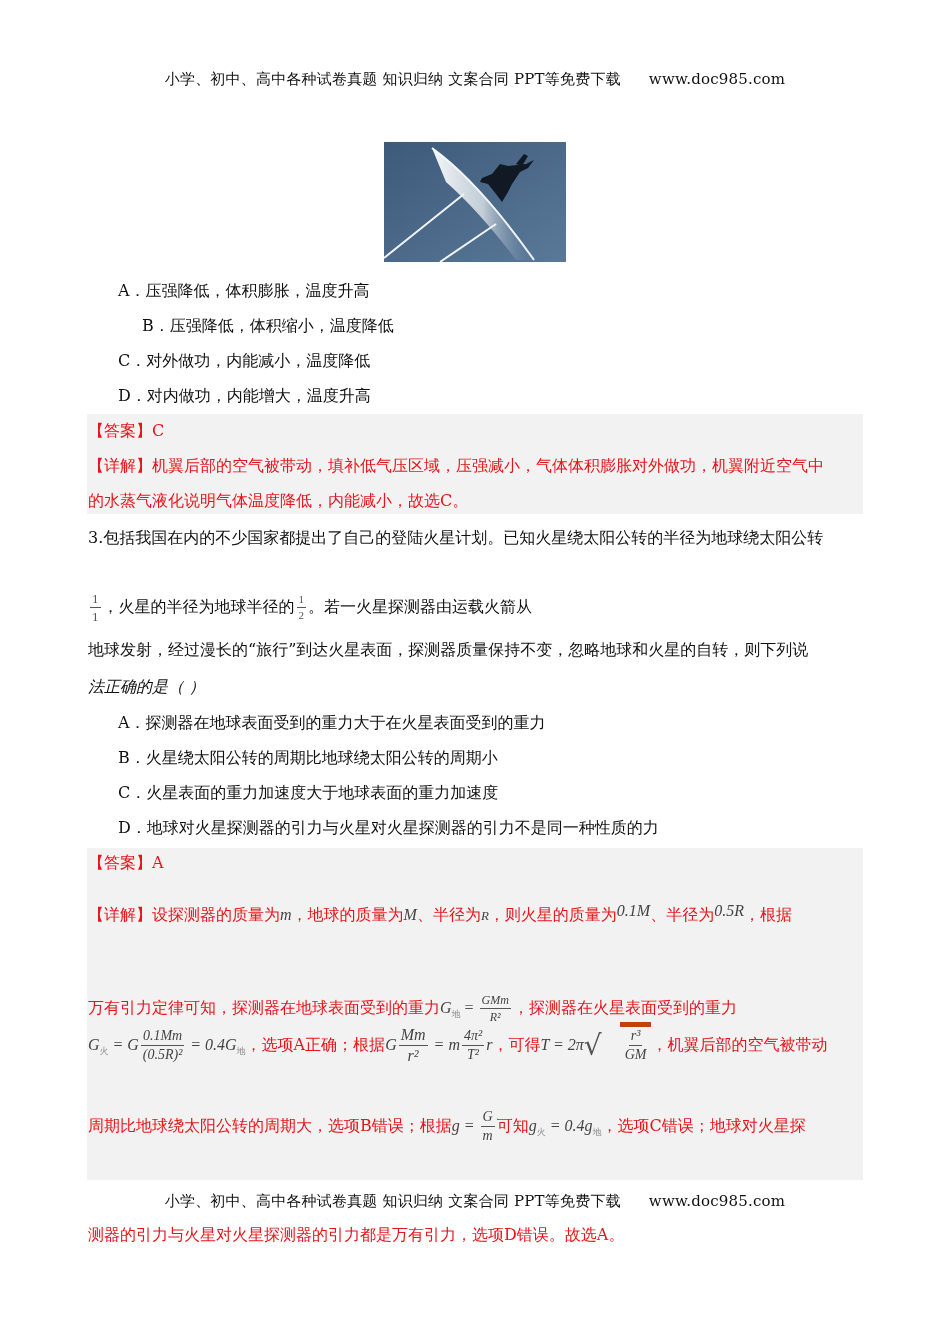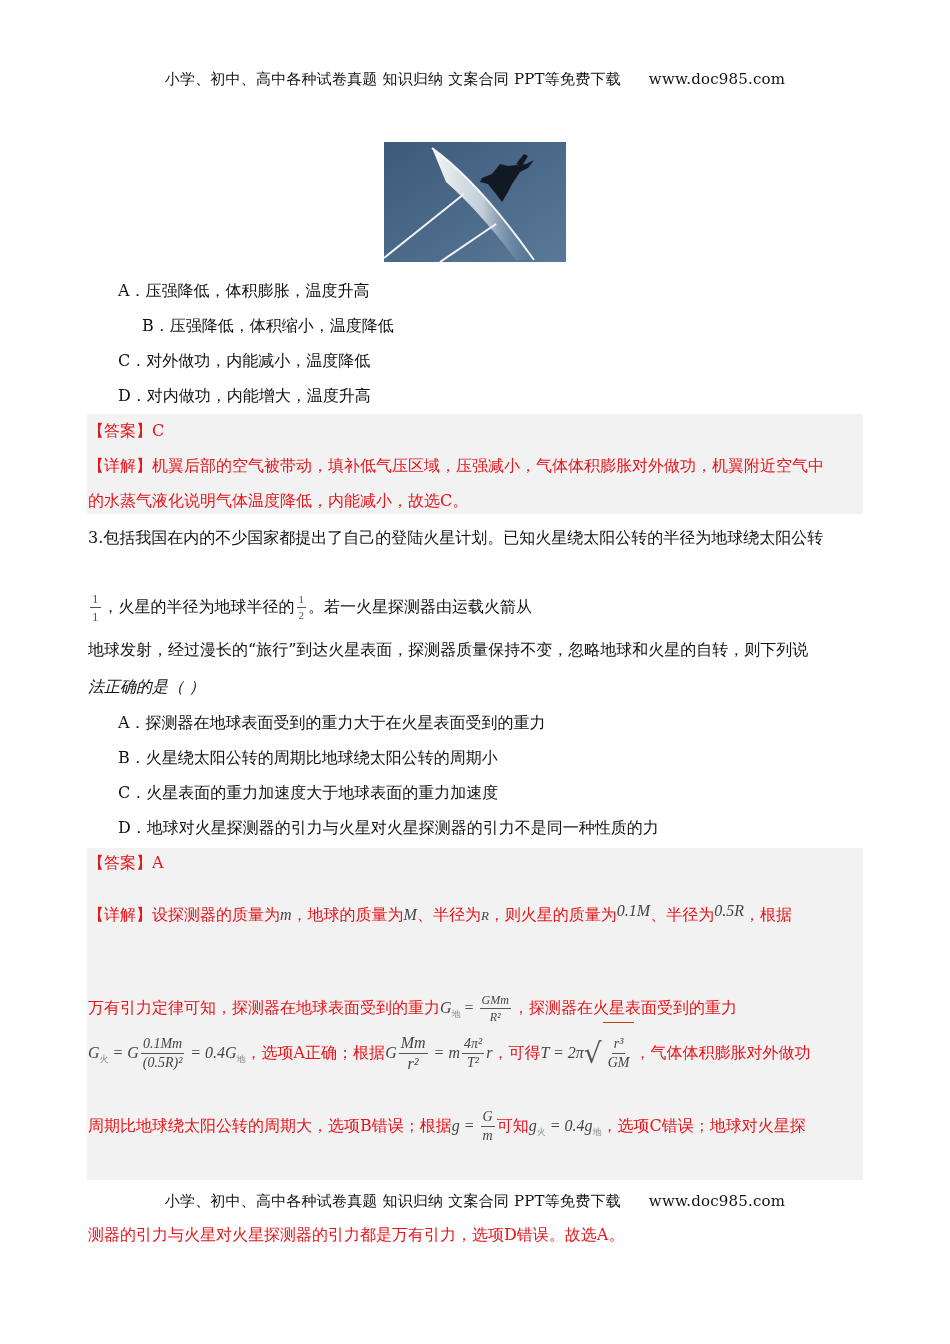--- a/index.html
+++ b/index.html
@@ -12,21 +12,21 @@
   .opt { left: 118px; }
   .full { left: 88px; }
   .box { position: absolute; left: 87px; width: 776px; background: #f2f2f2; }
   .red { color: #e8141b; }
   .math { font-family: "Liberation Serif", "DejaVu Serif", serif; font-style: italic; color: #444; }
   .mathg { font-family: "Liberation Serif", "DejaVu Serif", serif; color: #555; }
   .frac { display: inline-flex; flex-direction: column; align-items: center; vertical-align: middle; line-height: 1; margin: 0 2px; }
   .frac .num { border-bottom: 1px solid #555; padding: 0 2px 2px; }
   .frac .den { padding-top: 2px; }
   .sub { font-size: 9px; font-style: normal; color: #888; vertical-align: -4px; }
-  .sqrt { display: inline-block; border-top: 1px solid #c2410c; padding: 14px 3px 0; margin-left: 1px; }
+  .sqrt { display: inline-block; border-top: 5px solid #c2410c; padding: 2px 3px 0; margin-left: 18px; }
   .radix { font-size: 28px; vertical-align: middle; font-style: normal; color: #555; }
 </style>
 </head>
 <body>
 
 <div class="hdr" style="top:70px;">
   <span>小学、初中、高中各种试卷真题  知识归纳  文案合同  PPT等免费下载</span><span class="url">www.doc985.com</span>
 </div>
 
 <div class="figure">
@@ -106,21 +106,21 @@
       <span class="den">(0.5R)²</span>
     </span><span class="math"> = 0.4G</span><span class="sub">地</span><span>，选项A正确；根据</span><span class="math">G</span><span class="frac math" style="font-size:16px;">
       <span class="num">Mm</span>
       <span class="den">r²</span>
     </span><span class="math"> = m</span><span class="frac math" style="font-size:14px;">
       <span class="num">4π²</span>
       <span class="den">T²</span>
     </span><span class="math">r</span><span>，可得</span><span class="math">T = 2π</span><span class="radix">√</span><span class="sqrt"><span class="frac math" style="font-size:14px;">
         <span class="num">r³</span>
         <span class="den">GM</span>
-      </span></span><span>，气体体积膨胀对外做功</span>
+      </span></span><span>，机翼后部的空气被带动</span>
 </div>
 
 <div class="line full red" style="top:1110px;">
   <span>周期比地球绕太阳公转的周期大，选项B错误；根据</span><span class="math">g = </span><span class="frac math" style="font-size:14px;">
       <span class="num">G</span>
       <span class="den">m</span>
     </span><span>可知</span><span class="math">g</span><span class="sub">火</span><span class="math"> = 0.4g</span><span class="sub">地</span><span>，选项C错误；地球对火星探</span>
 </div>
 
 <div class="line full red" style="top:1225px;">测器的引力与火星对火星探测器的引力都是万有引力，选项D错误。故选A。</div>

